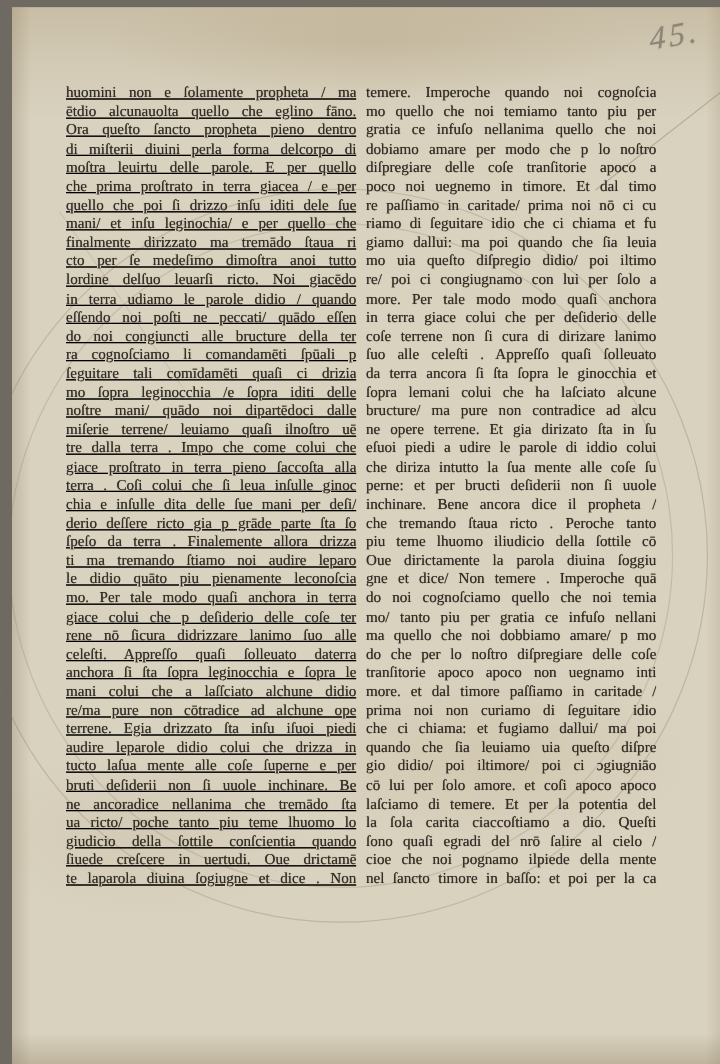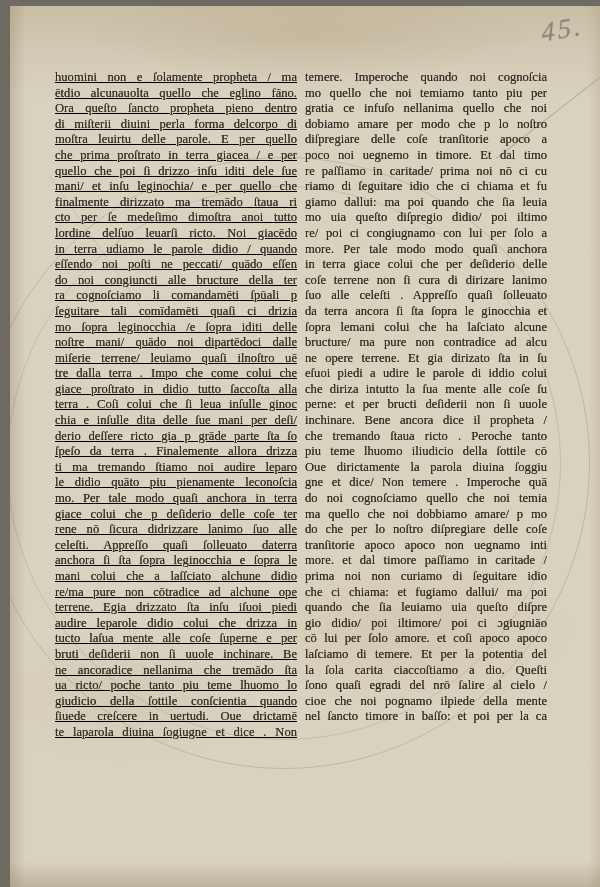--- a/index.html
+++ b/index.html
@@ -87,21 +87,21 @@
       <div class="ln">lordine delſuo leuarſi ricto. Noi giacēdo</div>
       <div class="ln">in terra udiamo le parole didio / quando</div>
       <div class="ln">eſſendo noi poſti ne peccati/ quādo eſſen</div>
       <div class="ln">do noi congiuncti alle bructure della ter</div>
       <div class="ln">ra cognoſciamo li comandamēti ſpūali p</div>
       <div class="ln">ſeguitare tali comīdamēti quaſi ci drizia</div>
       <div class="ln">mo ſopra leginocchia /e ſopra iditi delle</div>
       <div class="ln">noſtre mani/ quādo noi dipartēdoci dalle</div>
       <div class="ln">miſerie terrene/ leuiamo quaſi ilnoſtro uē</div>
       <div class="ln">tre dalla terra . Impo che come colui che</div>
-      <div class="ln">giace proſtrato in didio tutto ſaccoſta alla</div>
+      <div class="ln">giace proſtrato in terra pieno ſaccoſta alla</div>
       <div class="ln">terra . Coſi colui che ſi leua inſulle ginoc</div>
       <div class="ln">chia e inſulle dita delle ſue mani per deſi/</div>
       <div class="ln">derio deſſere ricto gia p grāde parte ſta ſo</div>
       <div class="ln">ſpeſo da terra . Finalemente allora drizza</div>
       <div class="ln">ti ma tremando ſtiamo noi audire leparo</div>
       <div class="ln">le didio quāto piu pienamente leconoſcia</div>
       <div class="ln">mo. Per tale modo quaſi anchora in terra</div>
       <div class="ln">giace colui che p deſiderio delle coſe ter</div>
       <div class="ln">rene nō ſicura didrizzare lanimo ſuo alle</div>
       <div class="ln">celeſti. Appreſſo quaſi ſolleuato daterra</div>
@@ -140,20 +140,21 @@
       <div class="ln">ne opere terrene. Et gia dirizato ſta in ſu</div>
       <div class="ln">eſuoi piedi a udire le parole di iddio colui</div>
       <div class="ln">che diriza intutto la ſua mente alle coſe ſu</div>
       <div class="ln">perne: et per bructi deſiderii non ſi uuole</div>
       <div class="ln">inchinare. Bene ancora dice il propheta /</div>
       <div class="ln">che tremando ſtaua ricto . Peroche tanto</div>
       <div class="ln">piu teme lhuomo iliudicio della ſottile cō</div>
       <div class="ln">Oue dirictamente la parola diuina ſoggiu</div>
       <div class="ln">gne et dice/ Non temere . Imperoche quā</div>
       <div class="ln">do noi cognoſciamo quello che noi temia</div>
+      <div class="ln">mo/ tanto piu per gratia ce infuſo nellani</div>
       <div class="ln">ma quello che noi dobbiamo amare/ p mo</div>
       <div class="ln">do che per lo noſtro diſpregiare delle coſe</div>
       <div class="ln">tranſitorie apoco apoco non uegnamo inti</div>
       <div class="ln">more. et dal timore paſſiamo in caritade /</div>
       <div class="ln">prima noi non curiamo di ſeguitare idio</div>
       <div class="ln">che ci chiama: et fugiamo dallui/ ma poi</div>
       <div class="ln">quando che ſia leuiamo uia queſto diſpre</div>
       <div class="ln">gio didio/ poi iltimore/ poi ci ɔgiugniāo</div>
       <div class="ln">cō lui per ſolo amore. et coſi apoco apoco</div>
       <div class="ln">laſciamo di temere. Et per la potentia del</div>

